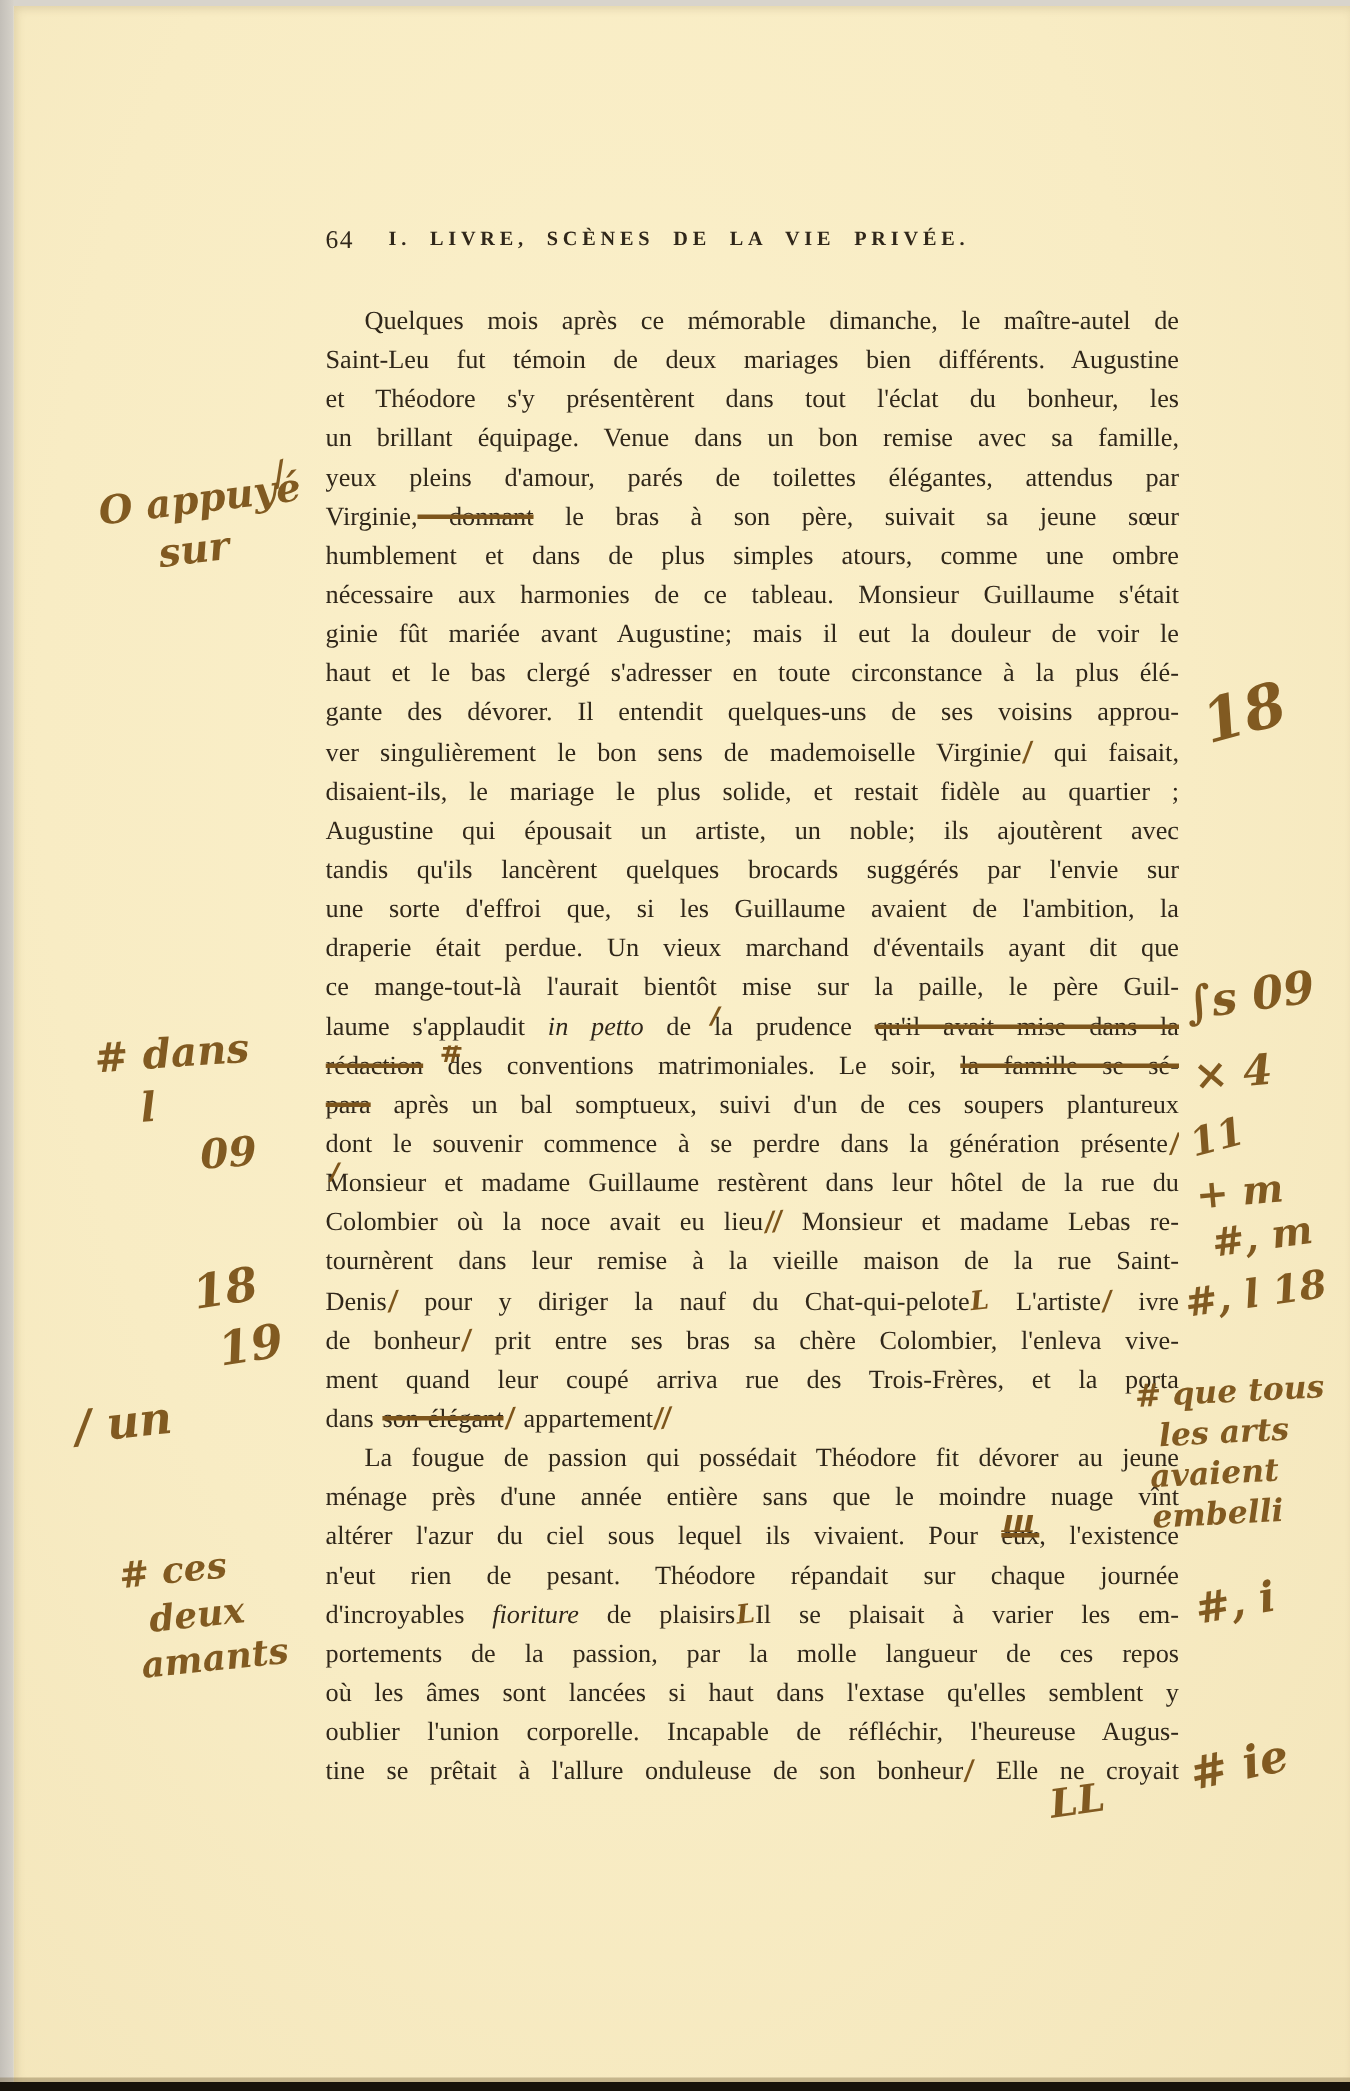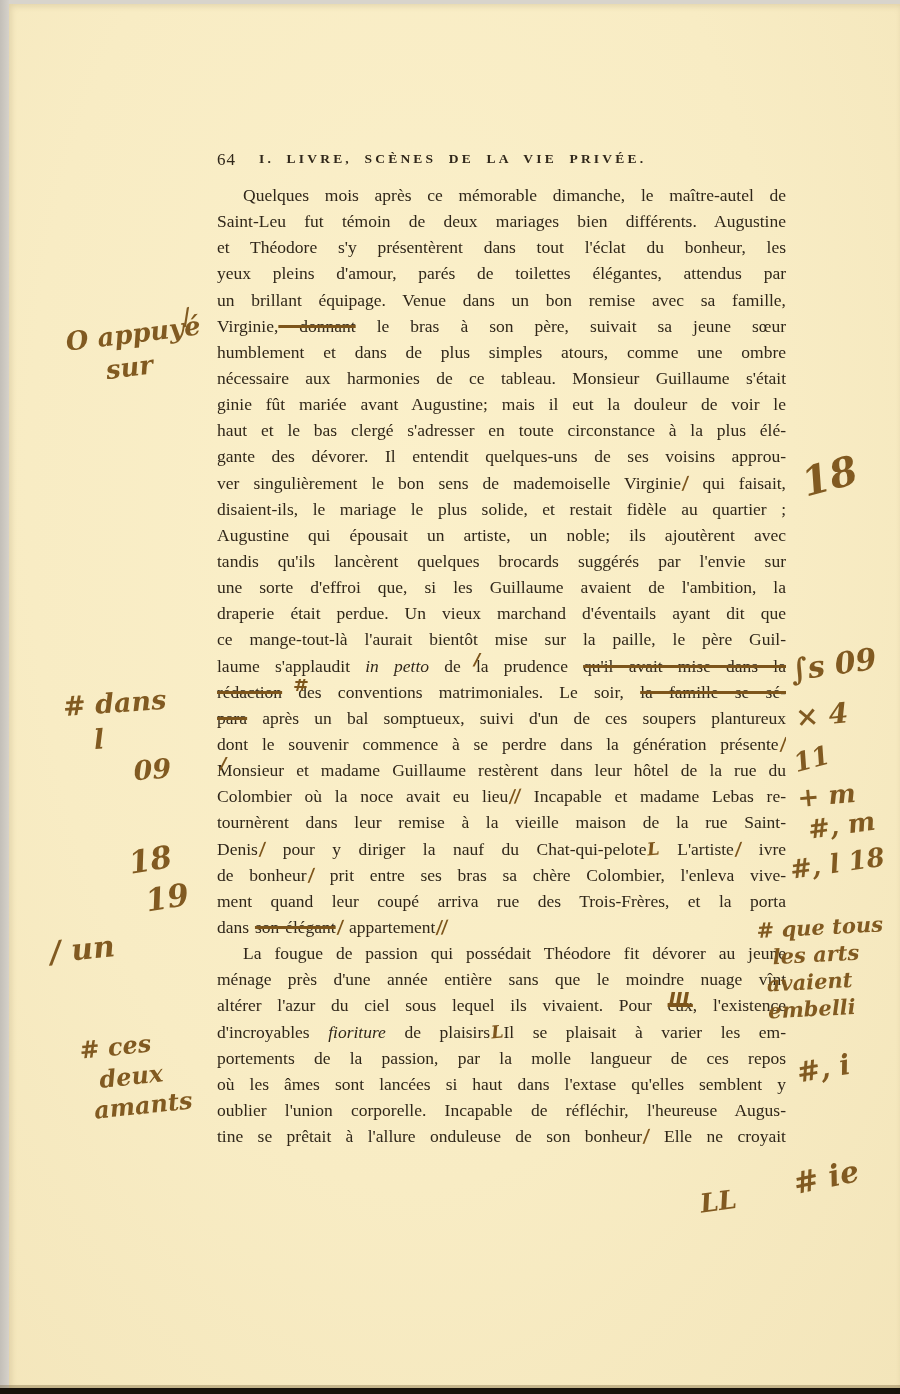--- a/index.html
+++ b/index.html
@@ -8,21 +8,21 @@
   .paper{position:absolute;left:9px;top:4px;right:0;bottom:6px;
     background:radial-gradient(ellipse at 45% 35%, #fbf0ca 0%, #f8ecc4 55%, #f3e5ba 100%);
     box-shadow:inset 2px 2px 6px rgba(120,100,60,.18);}
   .edge-top{position:absolute;left:0;top:0;width:100%;height:4px;background:#d8d4cc;}
   .edge-left{position:absolute;left:0;top:0;width:9px;height:100%;
     background:linear-gradient(90deg,#c3bfb8,#d6d2ca);}
   .edge-bottom{position:absolute;left:0;bottom:0;width:100%;height:6px;background:#17120a;}
   .edge-bottom-shade{position:absolute;left:0;bottom:6px;width:100%;height:3px;background:rgba(110,90,50,.35);}
 
   .textblock{position:absolute;left:217px;top:148px;width:569px;color:#30271a;}
-  .pagehead{position:relative;height:28px;margin-bottom:6px;}
+  .pagehead{position:relative;height:28px;margin-bottom:24px;}
   .pagenum{position:absolute;left:0;top:2px;font-size:17px;letter-spacing:1px;}
   .runtitle{display:block;text-align:left;font-size:13.5px;font-weight:bold;
     letter-spacing:3.2px;word-spacing:6px;padding:3px 0 0 42px;}
   .lines{font-size:17.5px;line-height:26.15px;word-spacing:1.5px;}
   .line{position:relative;height:26.15px;text-align:justify;overflow:hidden;}
   .line::after{content:"";display:inline-block;width:100%;height:0;}
   .line.ind{text-indent:26px;}
   .line.nj{text-align:left;}
   .pr{color:#30271a;}
   .it{font-style:italic;}
@@ -49,49 +49,50 @@
 
   <div class="textblock">
     <div class="pagehead">
       <span class="pagenum">64</span>
       <span class="runtitle">I. LIVRE, SCÈNES DE LA VIE PRIVÉE.</span>
     </div>
     <div class="lines">
         <div class="line ind"><span class="pr">Quelques mois après ce mémorable dimanche, le maître-autel de</span></div>
         <div class="line"><span class="pr">Saint-Leu fut témoin de deux mariages bien différents. Augustine</span></div>
         <div class="line"><span class="pr">et Théodore s'y présentèrent dans tout l'éclat du bonheur, les</span></div>
+        <div class="line"><span class="pr">un brillant équipage. Venue dans un bon remise avec sa famille,</span></div>
         <div class="line"><span class="pr">yeux pleins d'amour, parés de toilettes élégantes, attendus par</span></div>
-        <div class="line"><span class="pr">un brillant équipage. Venue dans un bon remise avec sa famille,</span></div>
         <div class="line"><span class="pr">Virginie,</span><span class="pr st"> donnant</span><span class="pr"> le bras à son père, suivait sa jeune sœur</span></div>
         <div class="line"><span class="pr">humblement et dans de plus simples atours, comme une ombre</span></div>
         <div class="line"><span class="pr">nécessaire aux harmonies de ce tableau. Monsieur Guillaume s'était</span></div>
         <div class="line"><span class="pr">ginie fût mariée avant Augustine; mais il eut la douleur de voir le</span></div>
         <div class="line"><span class="pr">haut et le bas clergé s'adresser en toute circonstance à la plus élé-</span></div>
         <div class="line"><span class="pr">gante des dévorer. Il entendit quelques-uns de ses voisins approu-</span></div>
         <div class="line"><span class="pr">ver singulièrement le bon sens de mademoiselle Virginie</span><span class="ink">/</span><span class="pr"> qui faisait,</span></div>
         <div class="line"><span class="pr">disaient-ils, le mariage le plus solide, et restait fidèle au quartier ;</span></div>
         <div class="line"><span class="pr">Augustine qui épousait un artiste, un noble; ils ajoutèrent avec</span></div>
         <div class="line"><span class="pr">tandis qu'ils lancèrent quelques brocards suggérés par l'envie sur</span></div>
         <div class="line"><span class="pr">une sorte d'effroi que, si les Guillaume avaient de l'ambition, la</span></div>
         <div class="line"><span class="pr">draperie était perdue. Un vieux marchand d'éventails ayant dit que</span></div>
         <div class="line"><span class="pr">ce mange-tout-là l'aurait bientôt mise sur la paille, le père Guil-</span></div>
         <div class="line"><span class="pr">laume s'applaudit </span><span class="pr it">in petto</span><span class="pr"> de </span><span class="pr rel">l<i class="ov">/</i></span><span class="pr">a prudence </span><span class="pr st">qu'il avait mise dans la</span></div>
         <div class="line"><span class="pr st">rédaction</span><span class="pr rel"> des<i class="ov">#</i></span><span class="pr"> conventions matrimoniales. Le soir, </span><span class="pr st">la famille se sé-</span></div>
         <div class="line"><span class="pr st">para</span><span class="pr"> après un bal somptueux, suivi d'un de ces soupers plantureux</span></div>
         <div class="line"><span class="pr">dont le souvenir commence à se perdre dans la génération présente</span><span class="ink">/</span></div>
         <div class="line"><span class="pr rel">M<i class="ov">/</i></span><span class="pr">onsieur et madame Guillaume restèrent dans leur hôtel de la rue du</span></div>
-        <div class="line"><span class="pr">Colombier où la noce avait eu lieu</span><span class="ink">//</span><span class="pr"> Incapable et madame Lebas re-</span></div>
+        <div class="line"><span class="pr">Colombier où la noce avait eu lieu</span><span class="ink">//</span><span class="pr"> Monsieur et madame Lebas re-</span></div>
         <div class="line"><span class="pr">tournèrent dans leur remise à la vieille maison de la rue Saint-</span></div>
         <div class="line"><span class="pr">Denis</span><span class="ink">/</span><span class="pr"> pour y diriger la nauf du Chat-qui-pelote</span><span class="ink">L</span><span class="pr"> L'artiste</span><span class="ink">/</span><span class="pr"> ivre</span></div>
         <div class="line"><span class="pr">de bonheur</span><span class="ink">/</span><span class="pr"> prit entre ses bras sa chère Colombier, l'enleva vive-</span></div>
         <div class="line"><span class="pr">ment quand leur coupé arriva rue des Trois-Frères, et la porta</span></div>
         <div class="line nj"><span class="pr">dans </span><span class="pr st">son élégant</span><span class="ink">/</span><span class="pr"> appartement</span><span class="ink">//</span></div>
         <div class="line ind"><span class="pr">La fougue de passion qui possédait Théodore fit dévorer au jeune</span></div>
         <div class="line"><span class="pr">ménage près d'une année entière sans que le moindre nuage vînt</span></div>
         <div class="line"><span class="pr">altérer l'azur du ciel sous lequel ils vivaient. Pour </span><span class="pr st rel">eux<i class="ov">III</i></span><span class="pr">, l'existence</span></div>
+        <div class="line"><span class="pr">n'eut rien de pesant. Théodore répandait sur chaque journée</span></div>
         <div class="line"><span class="pr">d'incroyables </span><span class="pr it">fioriture</span><span class="pr"> de plaisirs</span><span class="ink">L</span><span class="pr">Il se plaisait à varier les em-</span></div>
         <div class="line"><span class="pr">portements de la passion, par la molle langueur de ces repos</span></div>
         <div class="line"><span class="pr">où les âmes sont lancées si haut dans l'extase qu'elles semblent y</span></div>
         <div class="line"><span class="pr">oublier l'union corporelle. Incapable de réfléchir, l'heureuse Augus-</span></div>
         <div class="line"><span class="pr">tine se prêtait à l'allure onduleuse de son bonheur</span><span class="ink">/</span><span class="pr"> Elle ne croyait</span></div>
       </div>
   </div>
 
   <div>
       <div class="note" style="left: 178px; top: 304px; font-size: 22px; transform: rotate(-18deg);">/</div>

